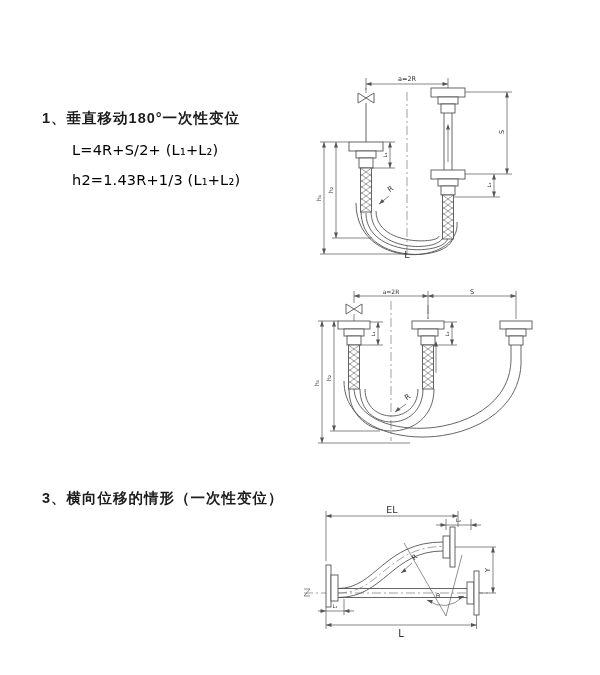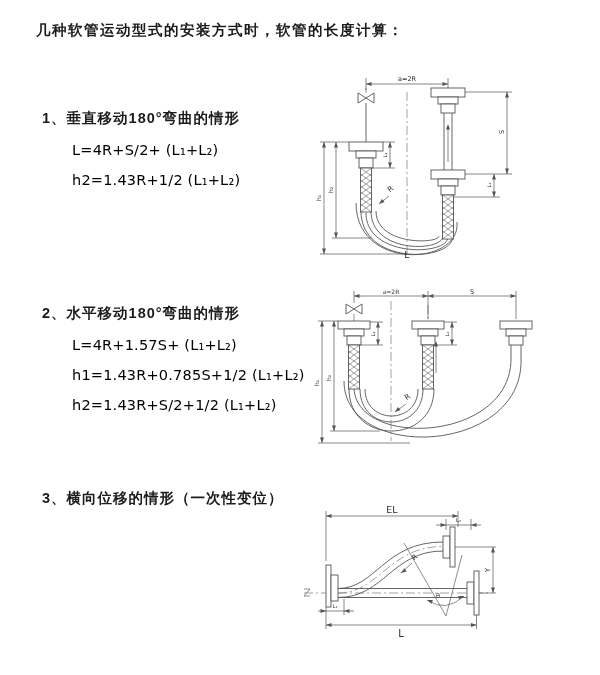--- a/index.html
+++ b/index.html
@@ -30,29 +30,28 @@
   <svg width="0" height="0" style="position:absolute" aria-hidden="true">
     <defs>
       <g id="braid">
         <rect x="0" y="0" width="11" height="44" class="part"></rect>
         <path class="hatch" d="M0,8 L11,0 M0,14 L11,6 M0,20 L11,12 M0,26 L11,18 M0,32 L11,24 M0,38 L11,30 M0,44 L11,36 M0,0 L11,8 M0,6 L11,14 M0,12 L11,20 M0,18 L11,26 M0,24 L11,32 M0,30 L11,38 M0,36 L11,44"></path>
       </g>
       <path id="ah" d="M0,0 L-5.5,2 L-5.5,-2 Z" fill="#555" stroke="none"></path>
     </defs>
   </svg>
 
-  <div class="doc-title">几种软管运动型式的安装方式时，软管的长度计算：</div>
 
   <div class="section" style="top:108px">
     <div class="sec-head">
-      <span>1、</span><span>垂直移动180°弯曲的情形</span>
+      <span>1、</span><span>垂直移动180°一次性变位</span>
     </div>
     <div class="formulas">
       <p>L=4R+S/2+ (L₁+L₂)</p>
-      <p>h2=1.43R+1/2 (L₁+L₂)</p>
+      <p>h2=1.43R+1/3 (L₁+L₂)</p>
     </div>
   </div>
 
   <svg class="diag" style="left:312px;top:70px" width="262" height="190" viewBox="0 0 262 190">
     <line class="cl" x1="95" y1="22" x2="95" y2="184"></line>
 
     <g>
       <path class="ln" d="M44,133 C44,201 149,196 145,152"></path>
       <path class="ln" d="M49,141 C49,196 141,192 141,166"></path>
       <path class="ln" d="M54,143 C54,188 136,186 136,167"></path>
@@ -138,30 +137,20 @@
       <text class="lab" font-size="6" text-anchor="middle" transform="rotate(-90,20.5,120)" x="20.5" y="120">h₂</text>
     </g>
     <g>
       <line class="dim" x1="77" y1="126" x2="67" y2="134"></line>
       <use href="#ah" transform="translate(67,134) rotate(140)"></use>
       <text class="lab" font-size="7.5" text-anchor="middle" transform="rotate(-35,80,121)" x="80" y="121">R</text>
     </g>
     <text class="lab" x="95" y="188" font-size="9.5" text-anchor="middle">L</text>
   </svg>
 
-  <div class="section" style="top:303px">
-    <div class="sec-head">
-      <span>2、</span><span>水平移动180°弯曲的情形</span>
-    </div>
-    <div class="formulas">
-      <p>L=4R+1.57S+ (L₁+L₂)</p>
-      <p>h1=1.43R+0.785S+1/2 (L₁+L₂)</p>
-      <p>h2=1.43R+S/2+1/2 (L₁+L₂)</p>
-    </div>
-  </div>
 
   <svg class="diag" style="left:310px;top:283px" width="286" height="180" viewBox="0 0 286 180">
     <line class="cl" x1="81" y1="18" x2="81" y2="158"></line>
     <line class="cl" x1="118" y1="22" x2="118" y2="90"></line>
 
     <g>
       <path class="ln" d="M34,98 C34,180 216,172 211,74"></path>
       <path class="ln" d="M44,104 C44,166 203,160 201,74"></path>
       <path class="ln" d="M39,106 C39,162 124,162 124,106"></path>
       <path class="ln" d="M50,106 C50,150 113,150 113,106"></path>

